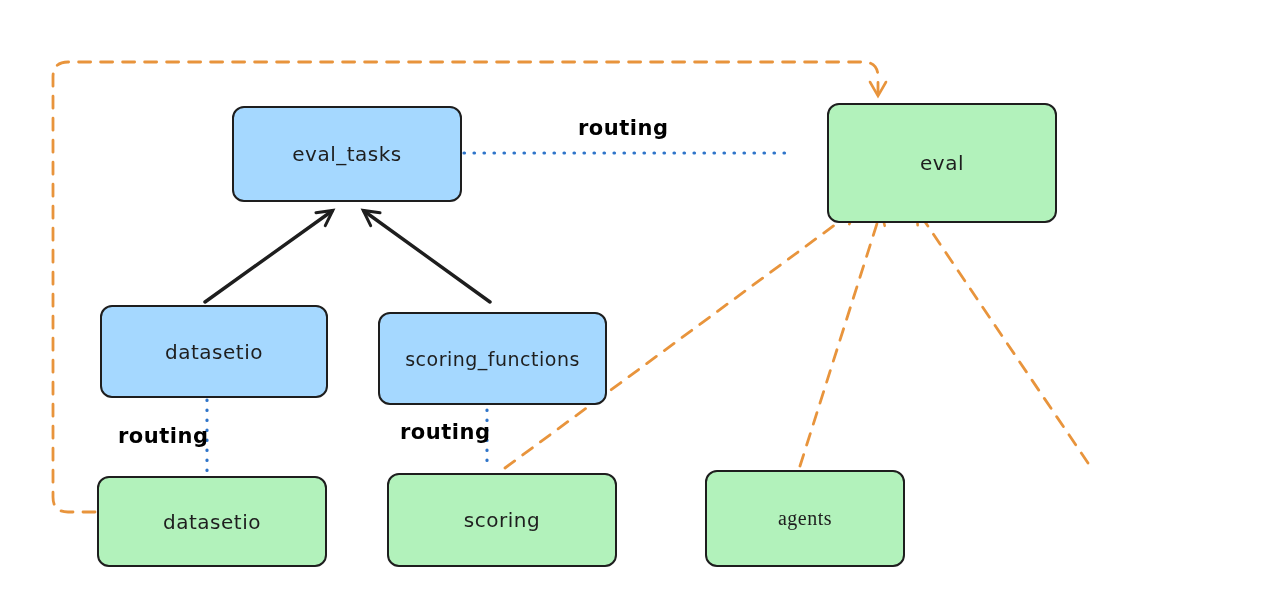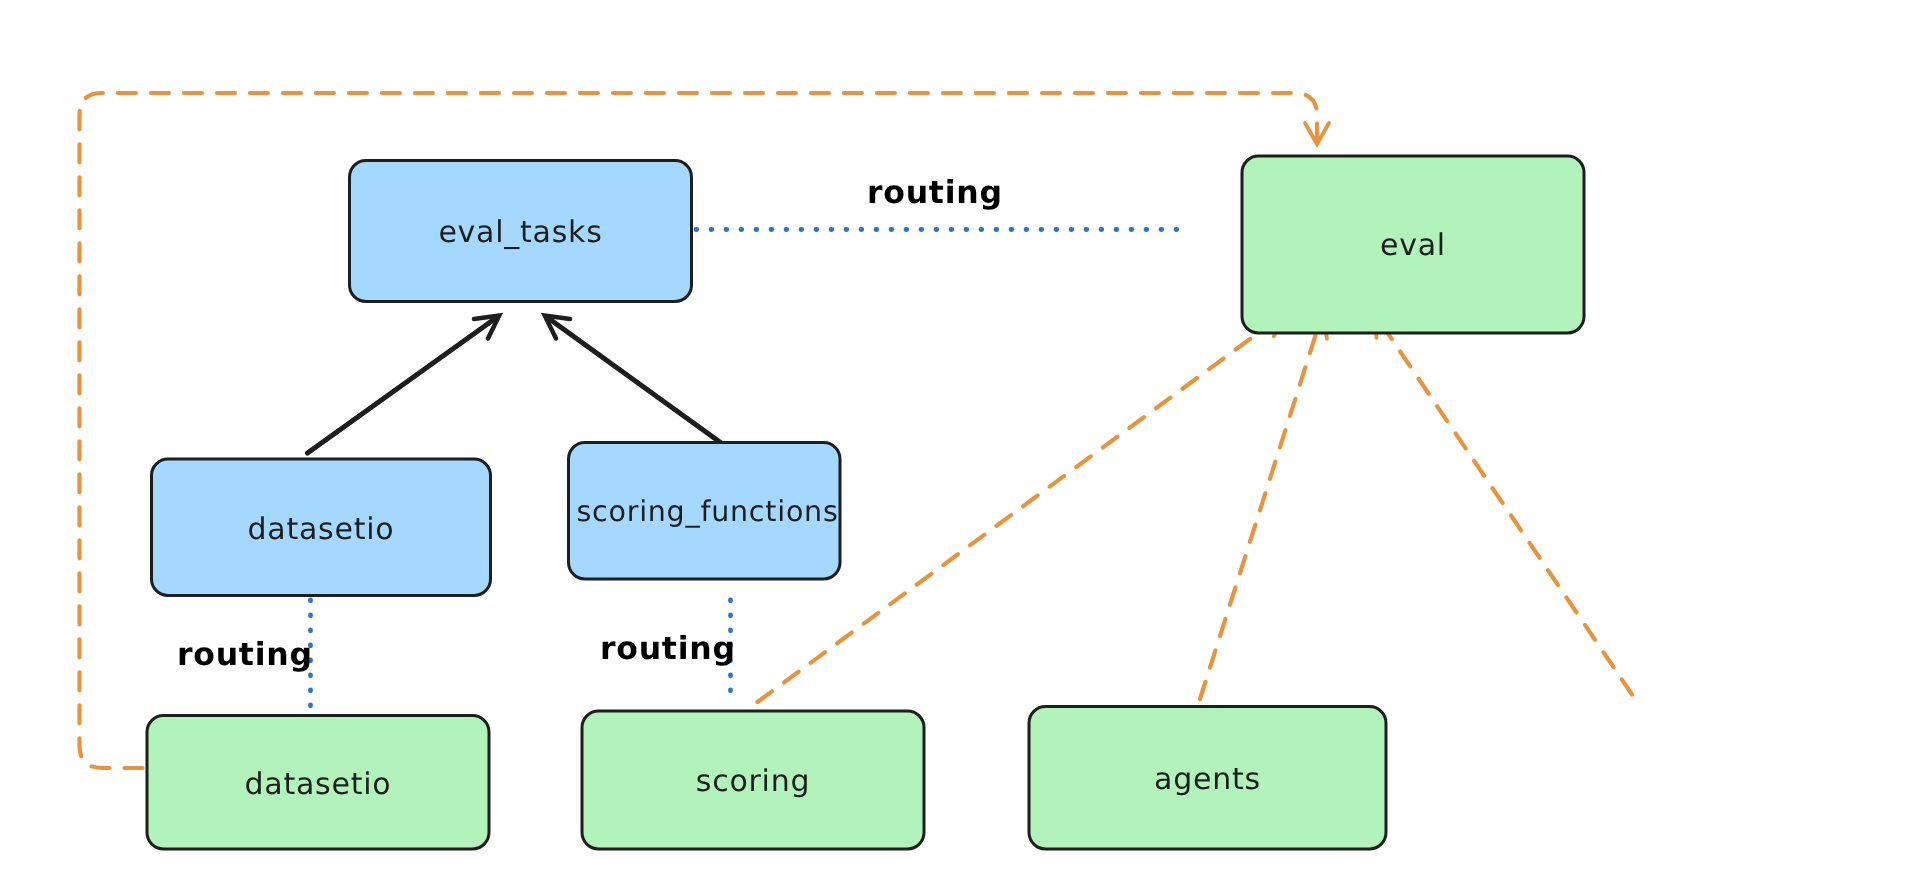--- a/index.html
+++ b/index.html
@@ -43,24 +43,24 @@
     font-size: 21px;
     font-weight: 700;
     letter-spacing: 0.5px;
     white-space: nowrap;
   }
 
   
   #n-eval_tasks        { left: 232px; top: 106px; width: 230px; height: 96px; }
   #n-eval              { left: 787px; top: 103px; width: 230px; height: 120px; margin-left: 40px; }
   #n-datasets          { left: 100px; top: 305px; width: 228px; height: 93px; }
-  #n-scoring_functions { left: 378px; top: 294px; width: 183px; height: 93px; font-size: 19px; justify-content: flex-end; }
+  #n-scoring_functions { left: 378px; top: 312px; width: 229px; height: 93px; font-size: 19px; }
   #n-datasetio         { left:  97px; top: 476px; width: 230px; height: 91px; }
   #n-scoring           { left: 387px; top: 473px; width: 230px; height: 94px; }
-  #n-agents            { left: 685px; top: 470px; width: 240px; height: 97px; }
+  #n-agents            { left: 705px; top: 470px; width: 200px; height: 97px; font-family: Liberation Serif, serif; }
   #n-inference         { left: 982px; top: 467px; width: 198px; height: 96px; }
 
   
   #lbl-routing-top  { left: 578px; top: 116px; }
   #lbl-routing-left { left: 118px; top: 424px; }
   #lbl-routing-mid  { left: 400px; top: 420px; }
 </style>
 </head>
 <body>
 

